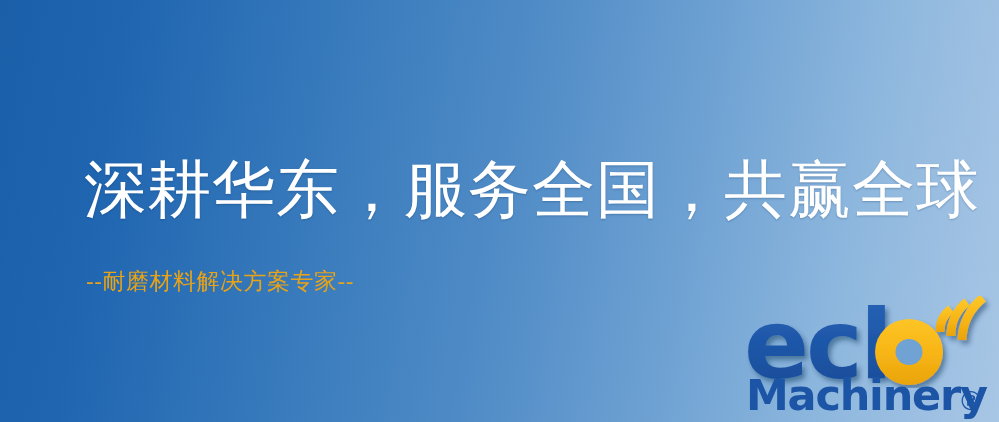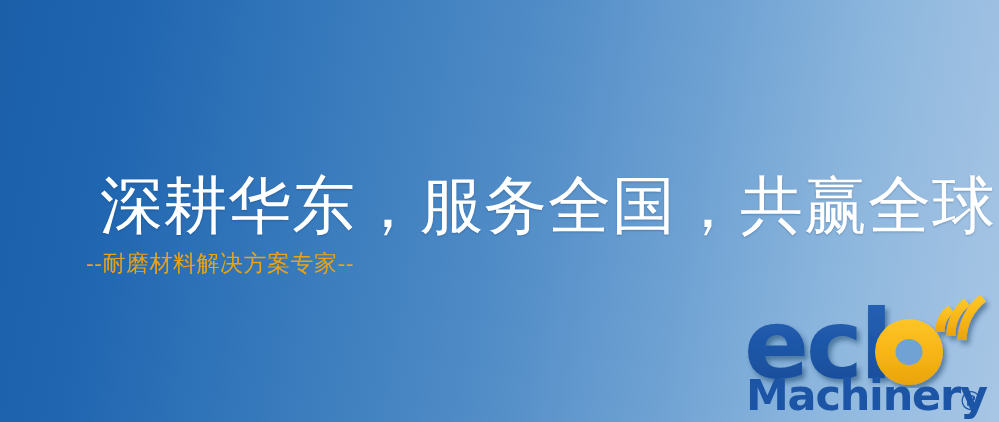--- a/index.html
+++ b/index.html
@@ -25,36 +25,36 @@
         #6fa2d3 68%,
         #8fb8de 84%,
         #a8c6e5 100%);
   }
 
   
   .headline {
     position: absolute;
     left: 84px;
     top: 152px;
-    margin: 16px;
+    margin: 0;
     font-family: "DejaVu Serif", "Liberation Serif", serif;
     font-weight: 400;
     font-size: 63px;
     line-height: 76px;
     letter-spacing: 1px;
     color: #ffffff;
     white-space: nowrap;
     text-shadow: 0 1px 2px rgba(10, 45, 90, 0.28);
   }
 
   
   .subtitle {
     position: absolute;
     left: 86px;
-    top: 248px;
+    top: 266px;
     margin: 0;
     font-family: "DejaVu Serif", "Liberation Serif", serif;
     font-weight: 400;
     font-size: 23px;
     line-height: 30px;
     letter-spacing: 0.5px;
     color: #e8a317;
     white-space: nowrap;
   }
 

